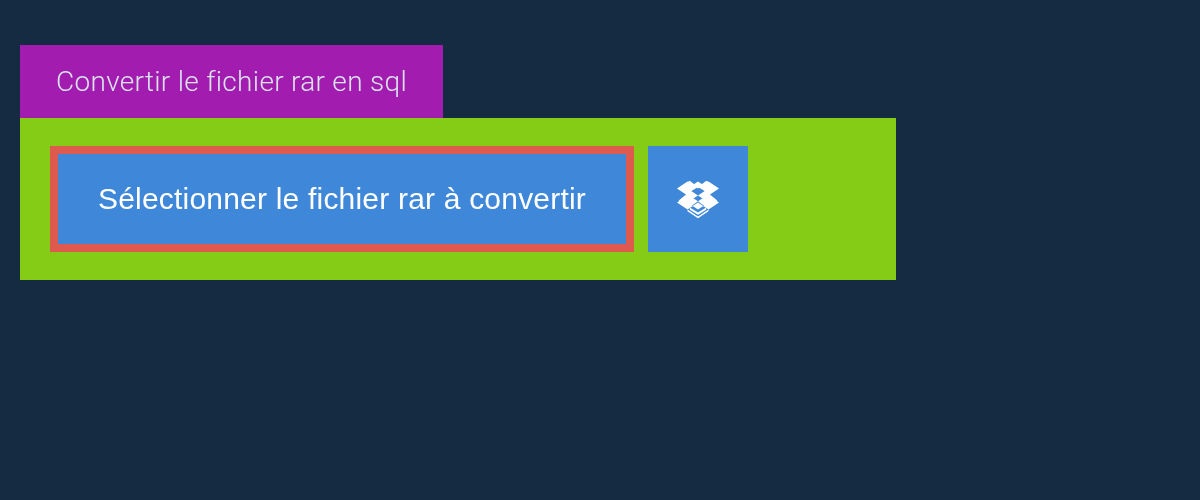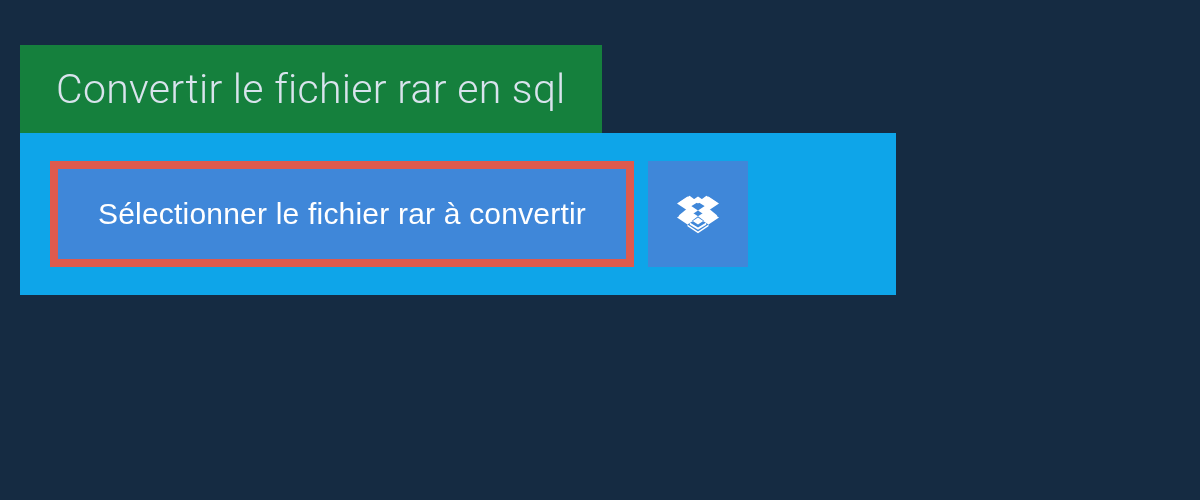--- a/index.html
+++ b/index.html
@@ -9,31 +9,31 @@
     }
     body {
       width: 1200px;
       height: 500px;
       background: #152b42;
       font-family: -apple-system, BlinkMacSystemFont, "Segoe UI", Roboto, Helvetica, Arial, sans-serif;
       overflow: hidden;
     }
     .title-bar {
       display: inline-block;
-      background: #15803d;
+      background: #a21caf;
       padding: 20px 36px;
       color: #d9e3ed;
-      font-size: 41px;
+      font-size: 28px;
       font-weight: 300;
       letter-spacing: 0.3px;
       margin-top: 45px;
       margin-left: 20px;
     }
     .panel {
-      background: #0ea5e9;
+      background: #84cc16;
       margin-top: 0;
       margin-left: 20px;
       padding: 28px 30px;
       width: 876px;
     }
     .button-row {
       display: flex;
       gap: 14px;
     }
     .select-wrap {

